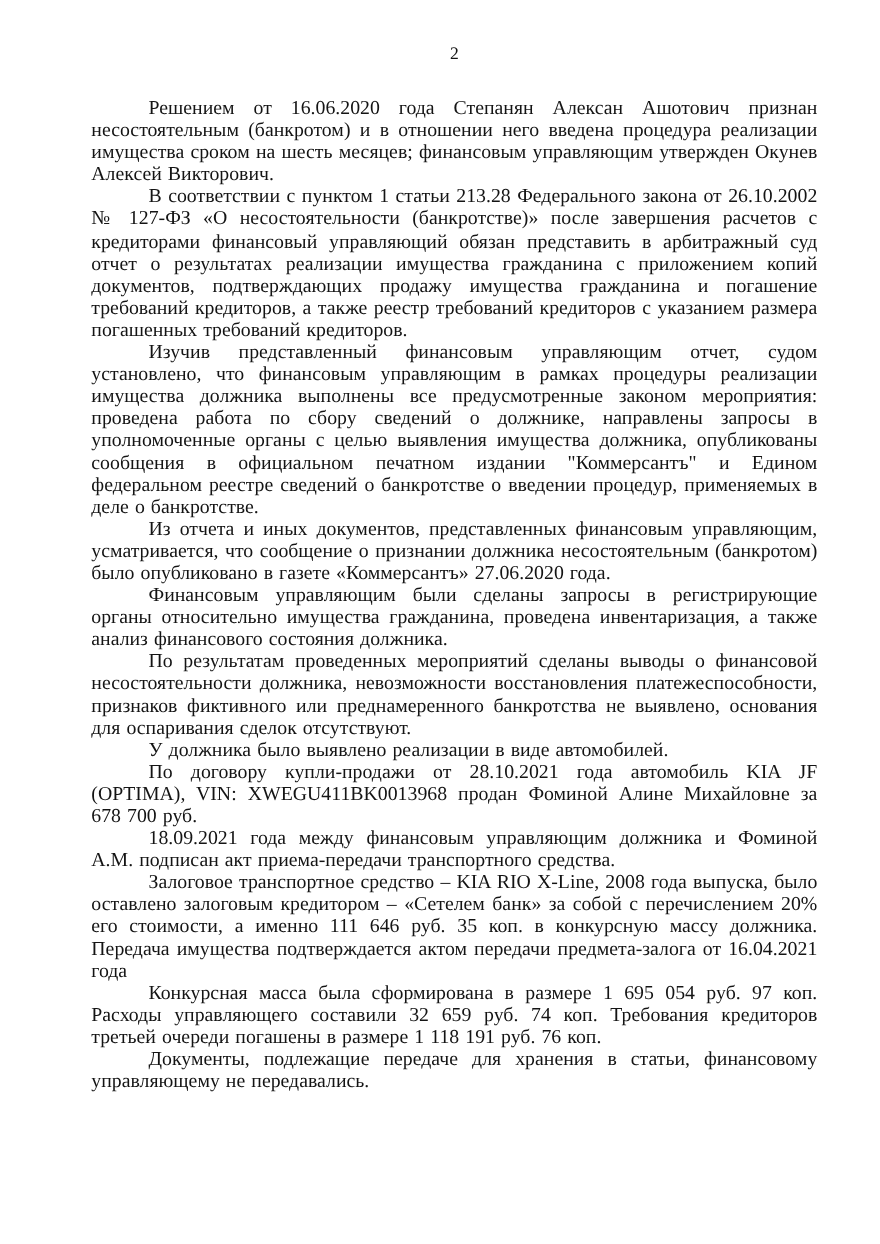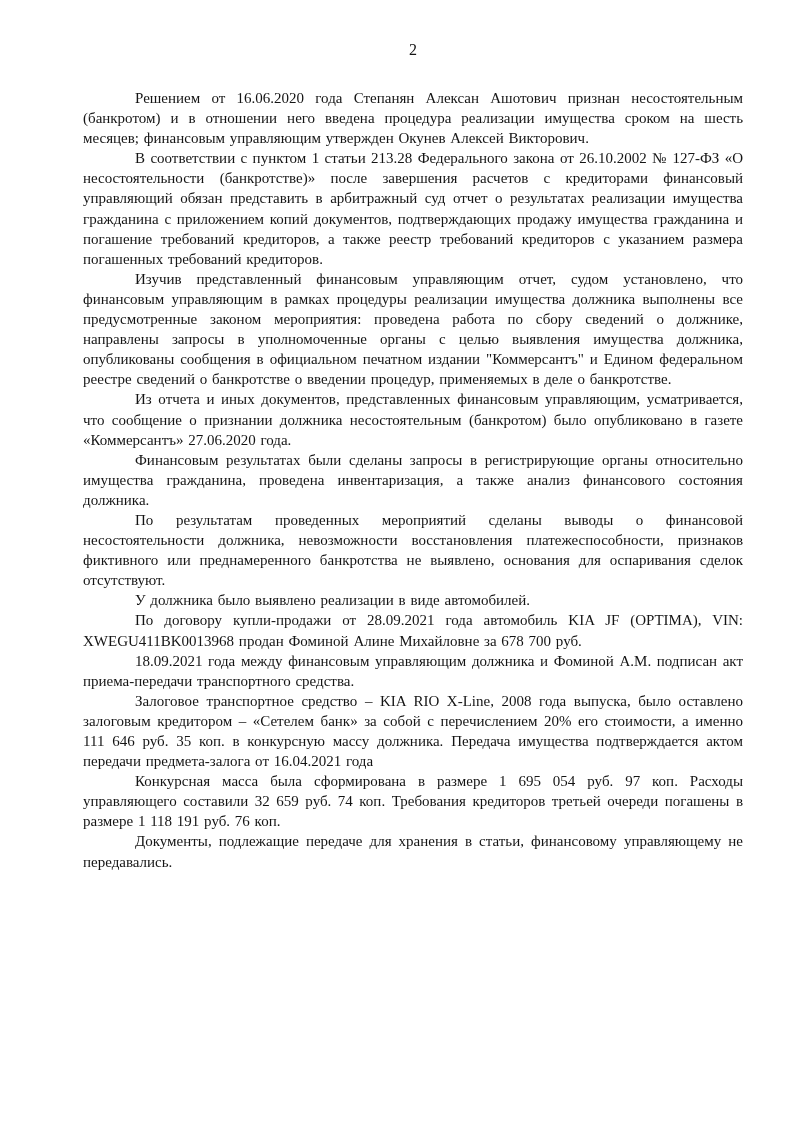--- a/index.html
+++ b/index.html
@@ -19,21 +19,21 @@
     overflow: hidden;
   }
   .page-number {
     text-align: center;
     font-size: 16px;
     line-height: 20px;
     height: 20px;
     margin: 0 0 28px 0;
   }
   .doc-body {
-    font-size: 15px;
+    font-size: 18px;
     line-height: 20.1px;
   }
   .doc-body p.para {
     margin: 0;
     text-align: justify;
     text-indent: 52px;
     text-justify: inter-word;
     word-spacing: 1px;
   }
 </style>
@@ -41,22 +41,22 @@
 <body>
 
 <div class="page">
   <div class="page-number">2</div>
 
   <div class="doc-body">
       <p class="para">Решением от 16.06.2020 года Степанян Алексан Ашотович признан несостоятельным (банкротом) и в отношении него введена процедура реализации имущества сроком на шесть месяцев; финансовым управляющим утвержден Окунев Алексей Викторович.</p>
       <p class="para">В соответствии с пунктом 1 статьи 213.28 Федерального закона от 26.10.2002 № 127-ФЗ «О несостоятельности (банкротстве)» после завершения расчетов с кредиторами финансовый управляющий обязан представить в арбитражный суд отчет о результатах реализации имущества гражданина с приложением копий документов, подтверждающих продажу имущества гражданина и погашение требований кредиторов, а также реестр требований кредиторов с указанием размера погашенных требований кредиторов.</p>
       <p class="para">Изучив представленный финансовым управляющим отчет, судом установлено, что финансовым управляющим в рамках процедуры реализации имущества должника выполнены все предусмотренные законом мероприятия: проведена работа по сбору сведений о должнике, направлены запросы в уполномоченные органы с целью выявления имущества должника, опубликованы сообщения в официальном печатном издании "Коммерсантъ" и Едином федеральном реестре сведений о банкротстве о введении процедур, применяемых в деле о банкротстве.</p>
       <p class="para">Из отчета и иных документов, представленных финансовым управляющим, усматривается, что сообщение о признании должника несостоятельным (банкротом) было опубликовано в газете «Коммерсантъ» 27.06.2020 года.</p>
-      <p class="para">Финансовым результатах были сделаны запросы в регистрирующие органы относительно имущества гражданина, проведена инвентаризация, а также анализ финансового состояния должника.</p>
+      <p class="para">Финансовым управляющим были сделаны запросы в регистрирующие органы относительно имущества гражданина, проведена инвентаризация, а также анализ финансового состояния должника.</p>
       <p class="para">По результатам проведенных мероприятий сделаны выводы о финансовой несостоятельности должника, невозможности восстановления платежеспособности, признаков фиктивного или преднамеренного банкротства не выявлено, основания для оспаривания сделок отсутствуют.</p>
       <p class="para">У должника было выявлено реализации в виде автомобилей.</p>
-      <p class="para">По договору купли-продажи от 28.09.2021 года автомобиль KIA JF (OPTIMA), VIN: XWEGU411BK0013968 продан Фоминой Алине Михайловне за 678 700 руб.</p>
+      <p class="para">По договору купли-продажи от 28.10.2021 года автомобиль KIA JF (OPTIMA), VIN: XWEGU411BK0013968 продан Фоминой Алине Михайловне за 678 700 руб.</p>
       <p class="para">18.09.2021 года между финансовым управляющим должника и Фоминой А.М. подписан акт приема-передачи транспортного средства.</p>
       <p class="para">Залоговое транспортное средство – KIA RIO X-Line, 2008 года выпуска, было оставлено залоговым кредитором – «Сетелем банк» за собой с перечислением 20% его стоимости, а именно 111 646 руб. 35 коп. в конкурсную массу должника. Передача имущества подтверждается актом передачи предмета-залога от 16.04.2021 года</p>
       <p class="para">Конкурсная масса была сформирована в размере 1 695 054 руб. 97 коп. Расходы управляющего составили 32 659 руб. 74 коп. Требования кредиторов третьей очереди погашены в размере 1 118 191 руб. 76 коп.</p>
       <p class="para">Документы, подлежащие передаче для хранения в статьи, финансовому управляющему не передавались.</p>
     </div>
 </div>
 
 </body></html>

